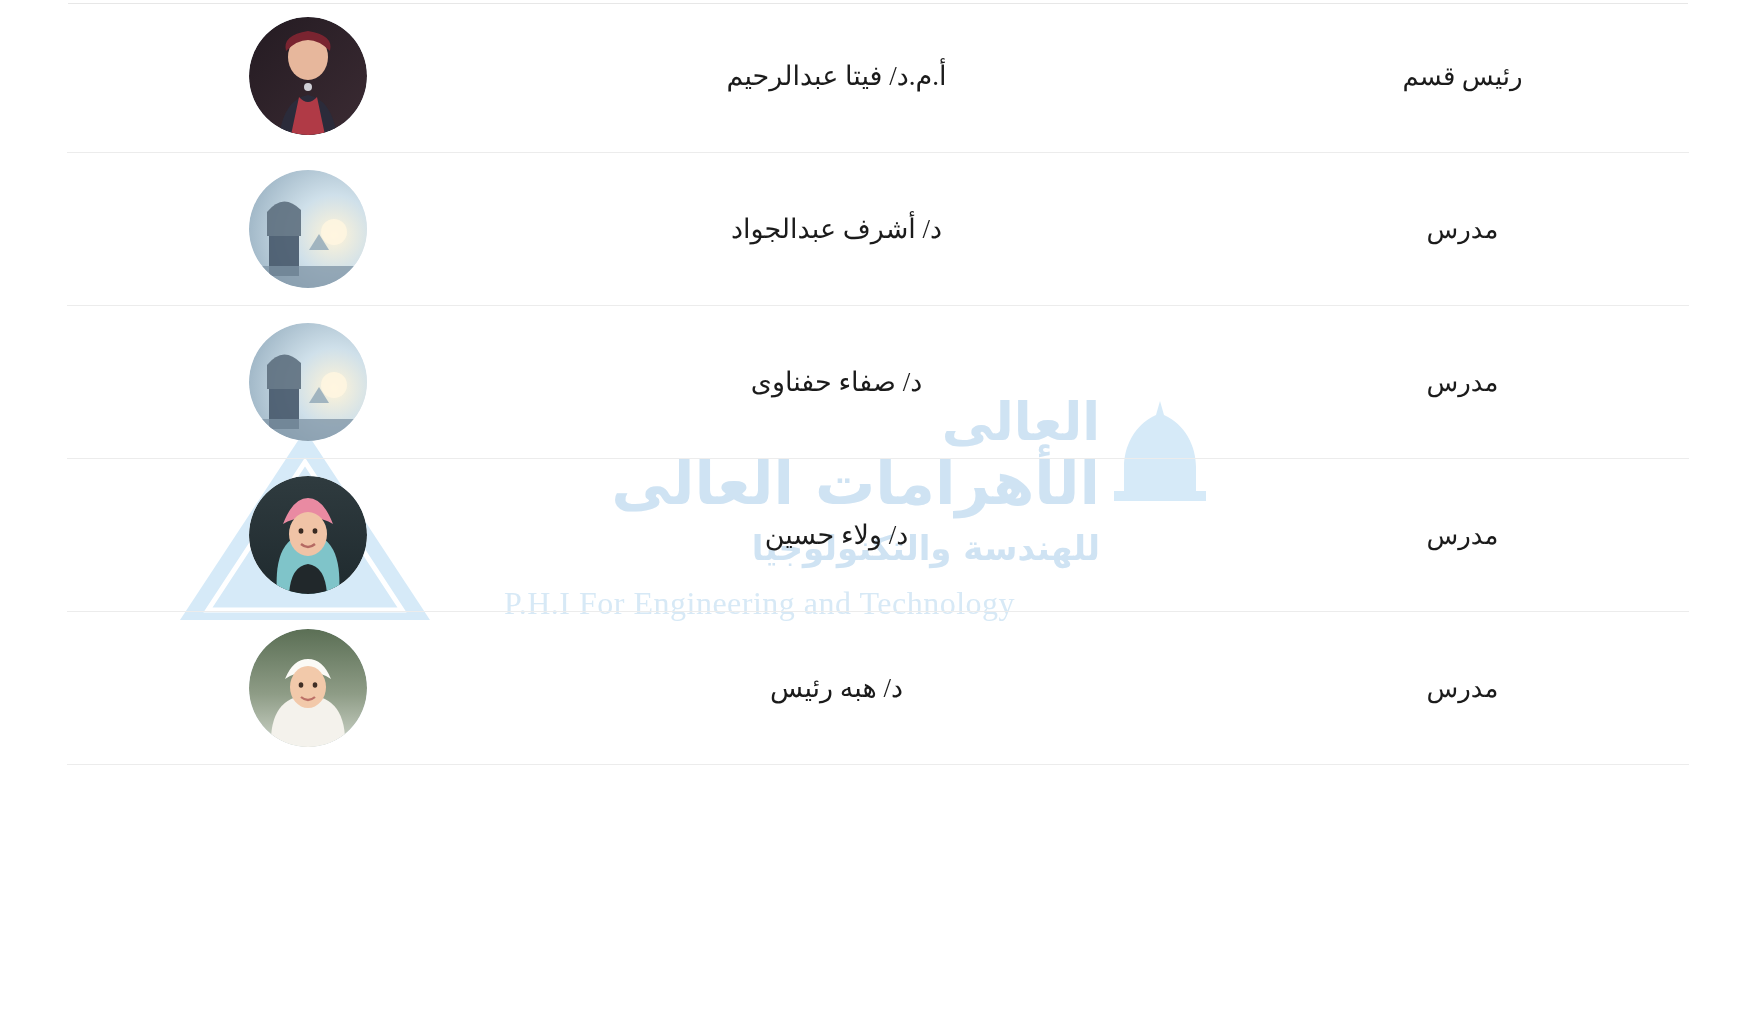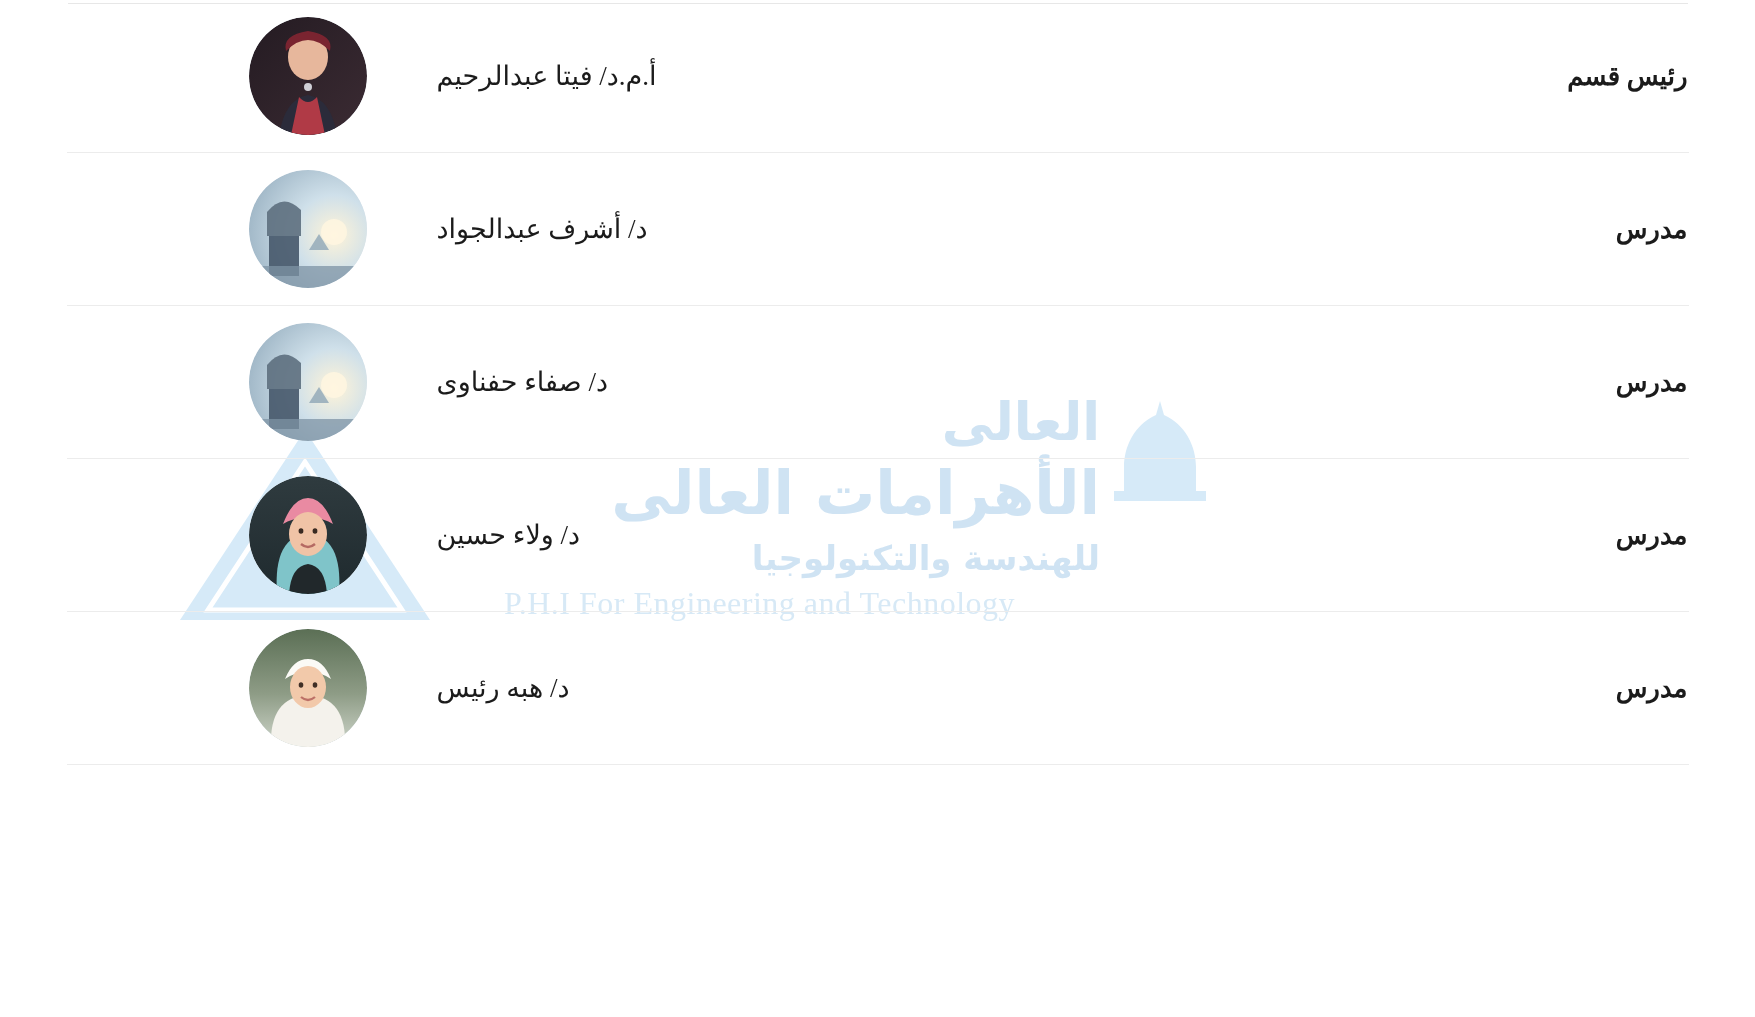--- a/index.html
+++ b/index.html
@@ -36,21 +36,21 @@
     right: 140px;
     top: 0px;
     text-align: right;
     color: #cfe3f3;
     font-family: "DejaVu Sans", sans-serif;
     font-weight: bold;
     line-height: 1.05;
     white-space: nowrap;
   }
   .wm-line1 { font-size: 52px; letter-spacing: 4px; }
-  .wm-line2 { font-size: 60px; letter-spacing: 2px; margin-top: 12px; }
+  .wm-line2 { font-size: 60px; letter-spacing: 2px; margin-top: 2px; }
   .wm-line3 { font-size: 34px; letter-spacing: 2px; margin-top: 16px; text-align: right; }
   .wm-line4 {
     position: absolute;
     left: 324px;
     top: 190px;
     font-family: "Liberation Serif", serif;
     font-size: 32px;
     color: #d7e9f6;
     white-space: nowrap;
     letter-spacing: 0.5px;
@@ -95,35 +95,34 @@
     width: 370px;
     padding: 0;
     vertical-align: middle;
     text-align: left;
     height: 152px;
   }
   .cell-name {
     width: 800px;
     padding: 0 0 0 0;
     vertical-align: middle;
-    text-align: left;
+    text-align: center;
     font-size: 27px;
     color: #1b1b1b;
     font-family: "Liberation Serif", serif;
     direction: rtl;
   }
   .cell-title {
     width: 450px;
     vertical-align: middle;
-    text-align: right;
+    text-align: center;
     font-size: 26px;
     color: #1b1b1b;
     font-family: "Liberation Serif", serif;
     direction: rtl;
-    font-weight: bold;
   }
 
   .avatar {
     width: 118px;
     height: 118px;
     border-radius: 50%;
     overflow: hidden;
     position: relative;
     margin-left: 182px;
     background: #dfe6ec;

